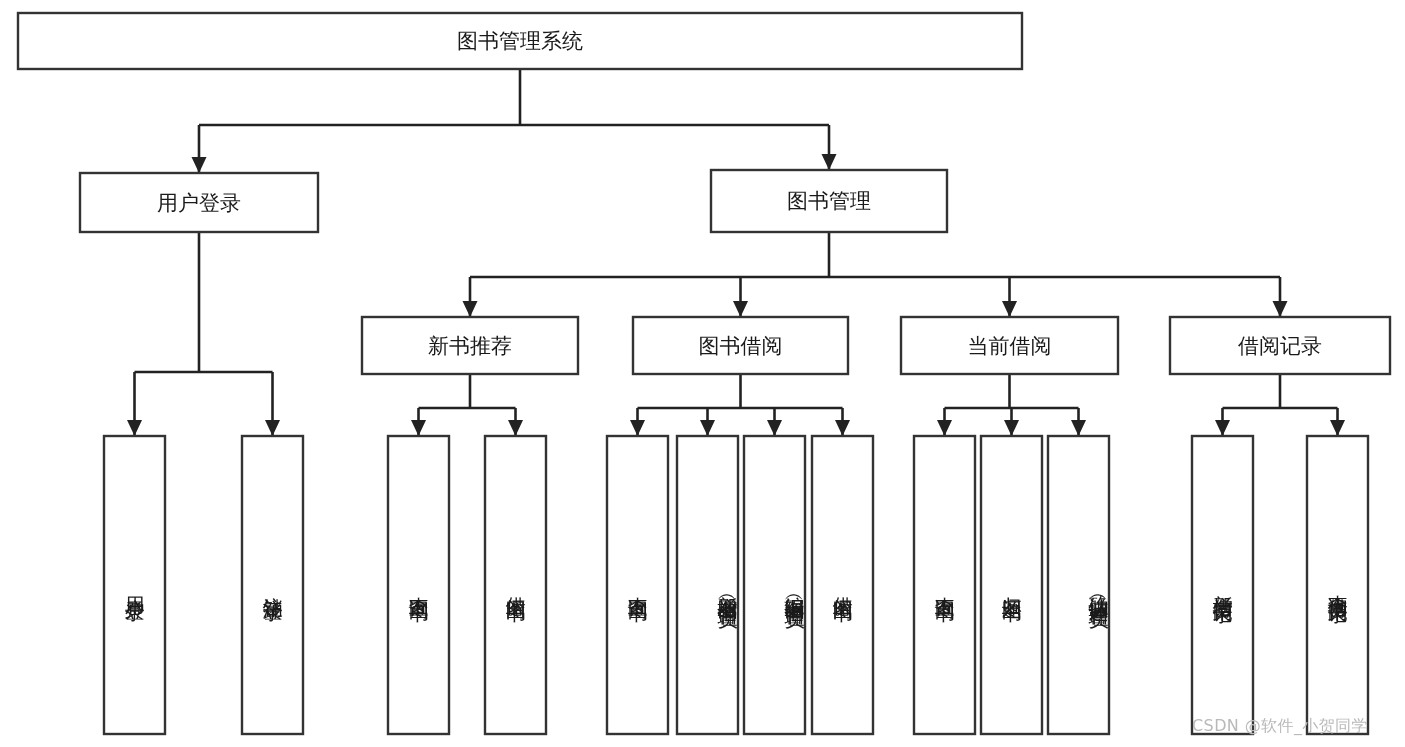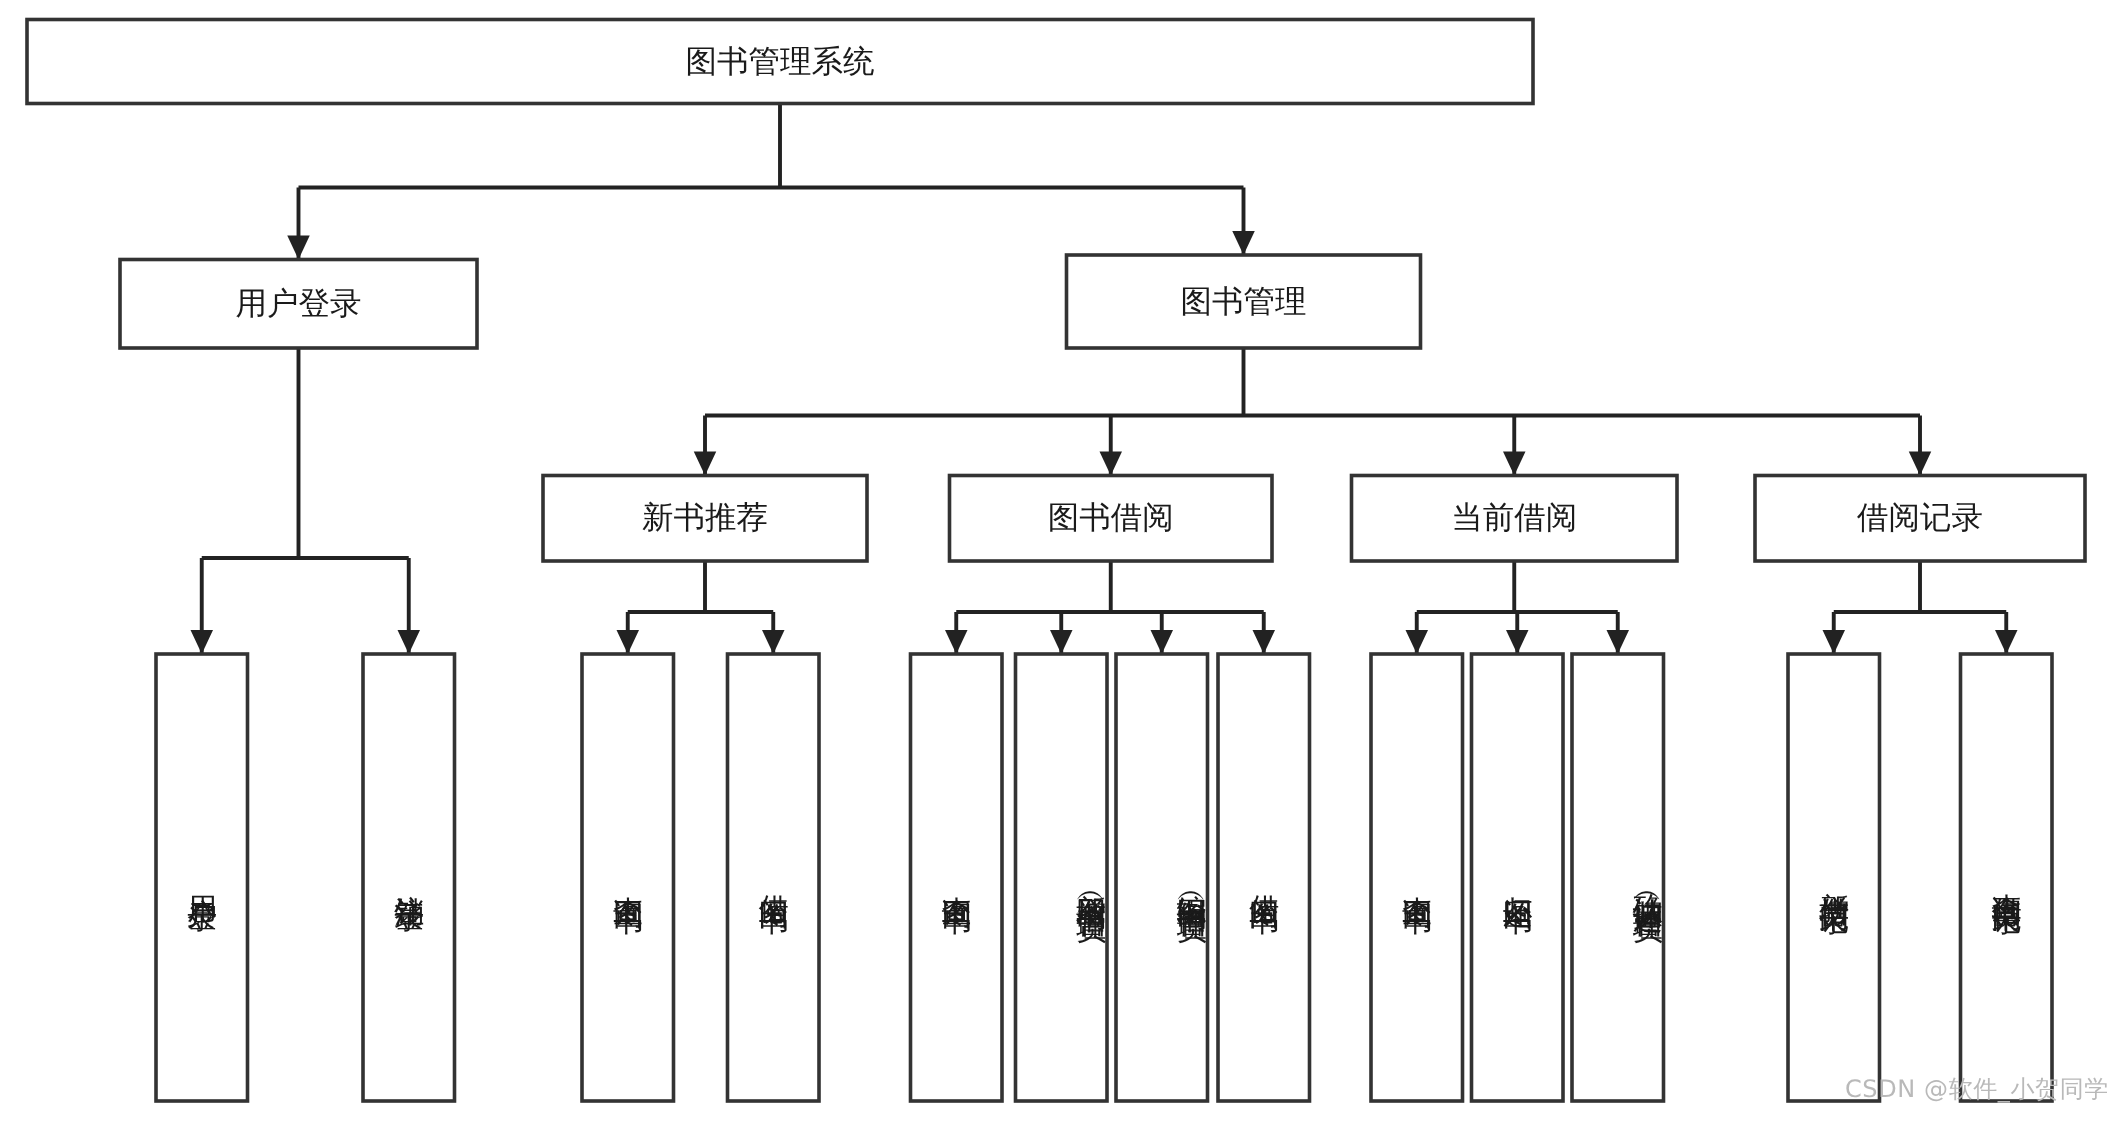--- a/index.html
+++ b/index.html
@@ -72,21 +72,20 @@
   }
   .watermark {
     position: absolute;
     left: 1192px;
     top: 716px;
     font-family: "DejaVu Sans", "Liberation Sans", sans-serif;
     font-size: 16px;
     color: #b9b9b9;
     white-space: nowrap;
     letter-spacing: 0.4px;
-    margin-left: 38px;
   }
 </style>
 </head>
 <body>
 
 <div id="diagram-root">
   <svg id="flow" viewBox="0 0 1405 747">
     <g id="connectors-layer">
         <path d="M 520 69 L 520 125" class="connector"></path>
         <path d="M 199 125 L 829 125" class="connector"></path>

